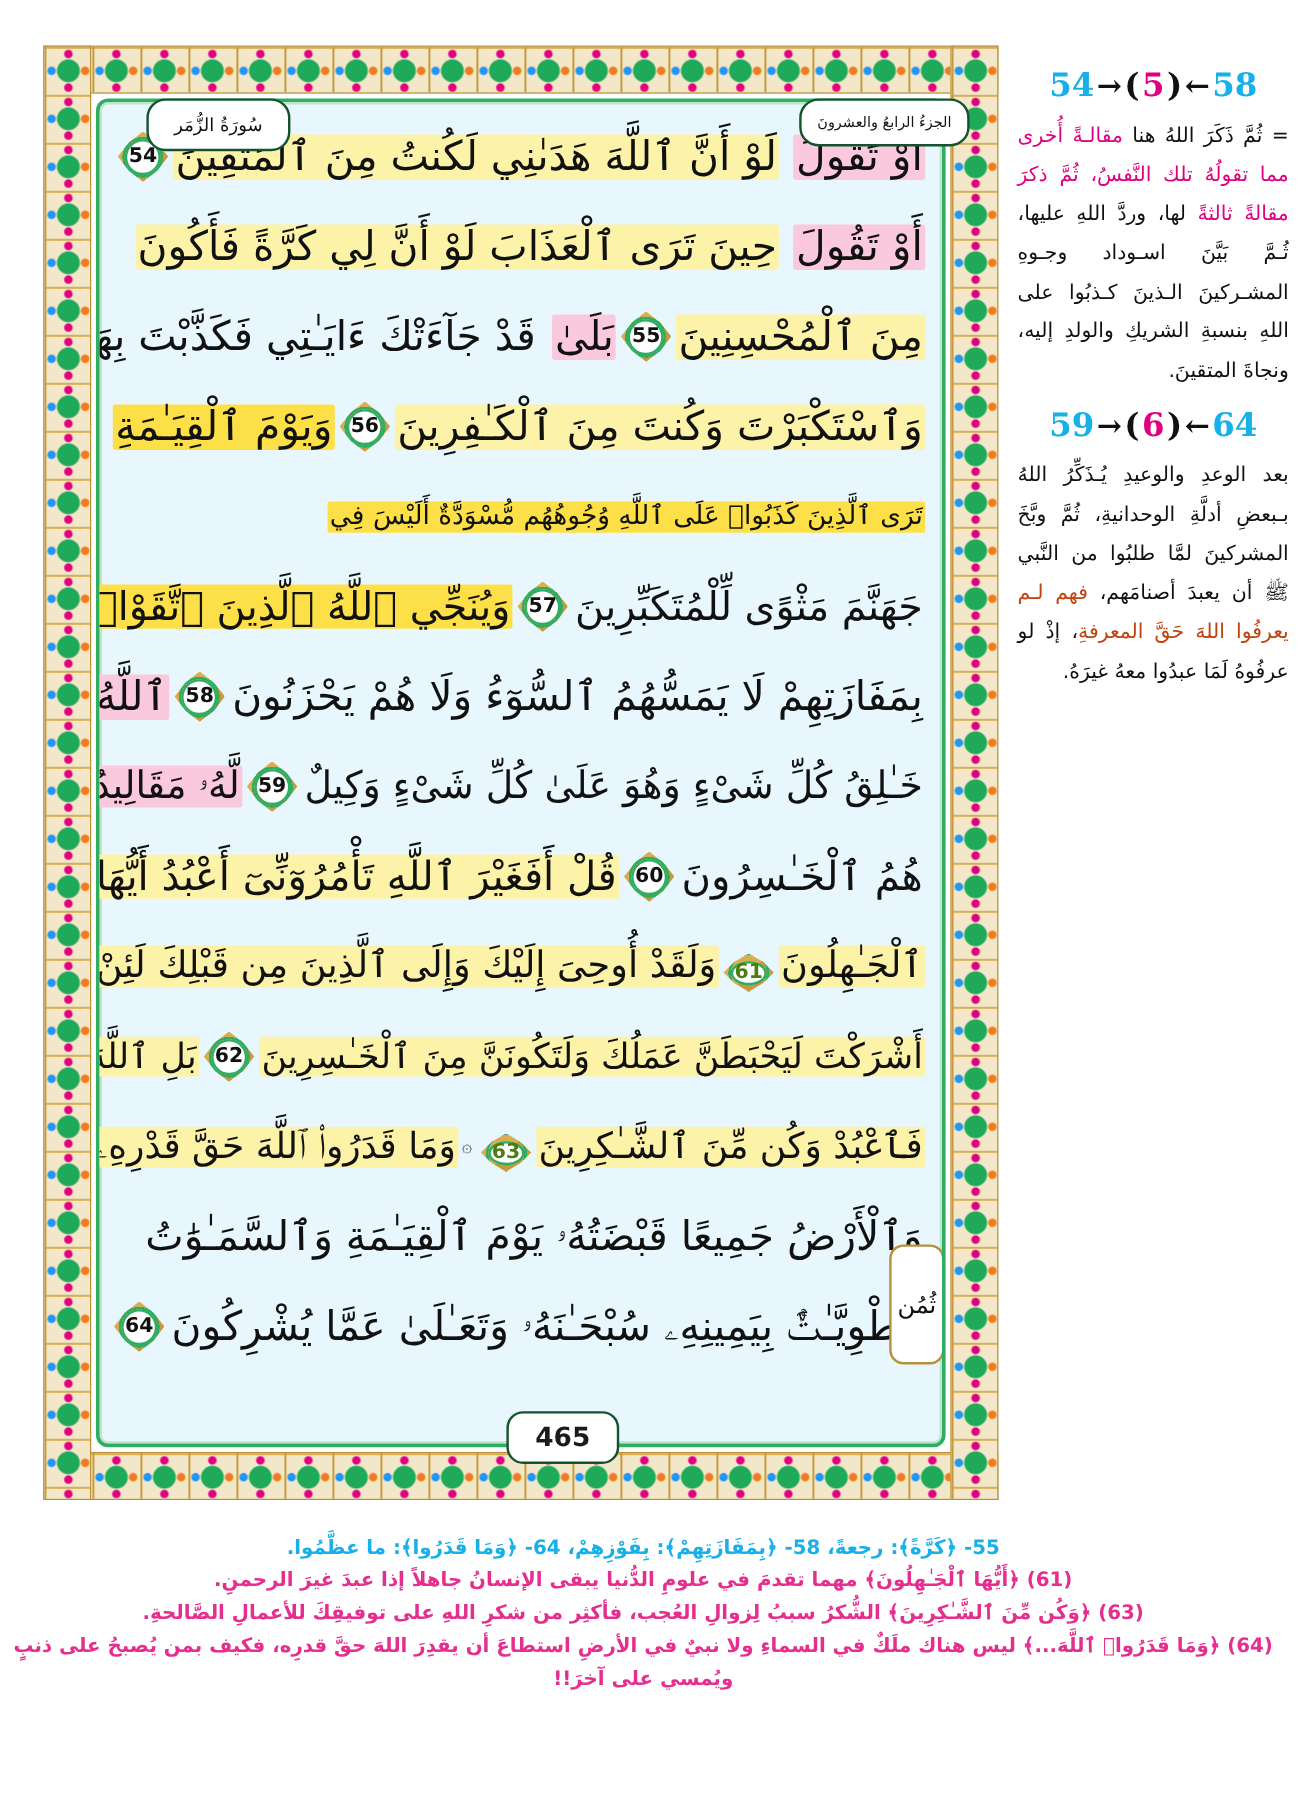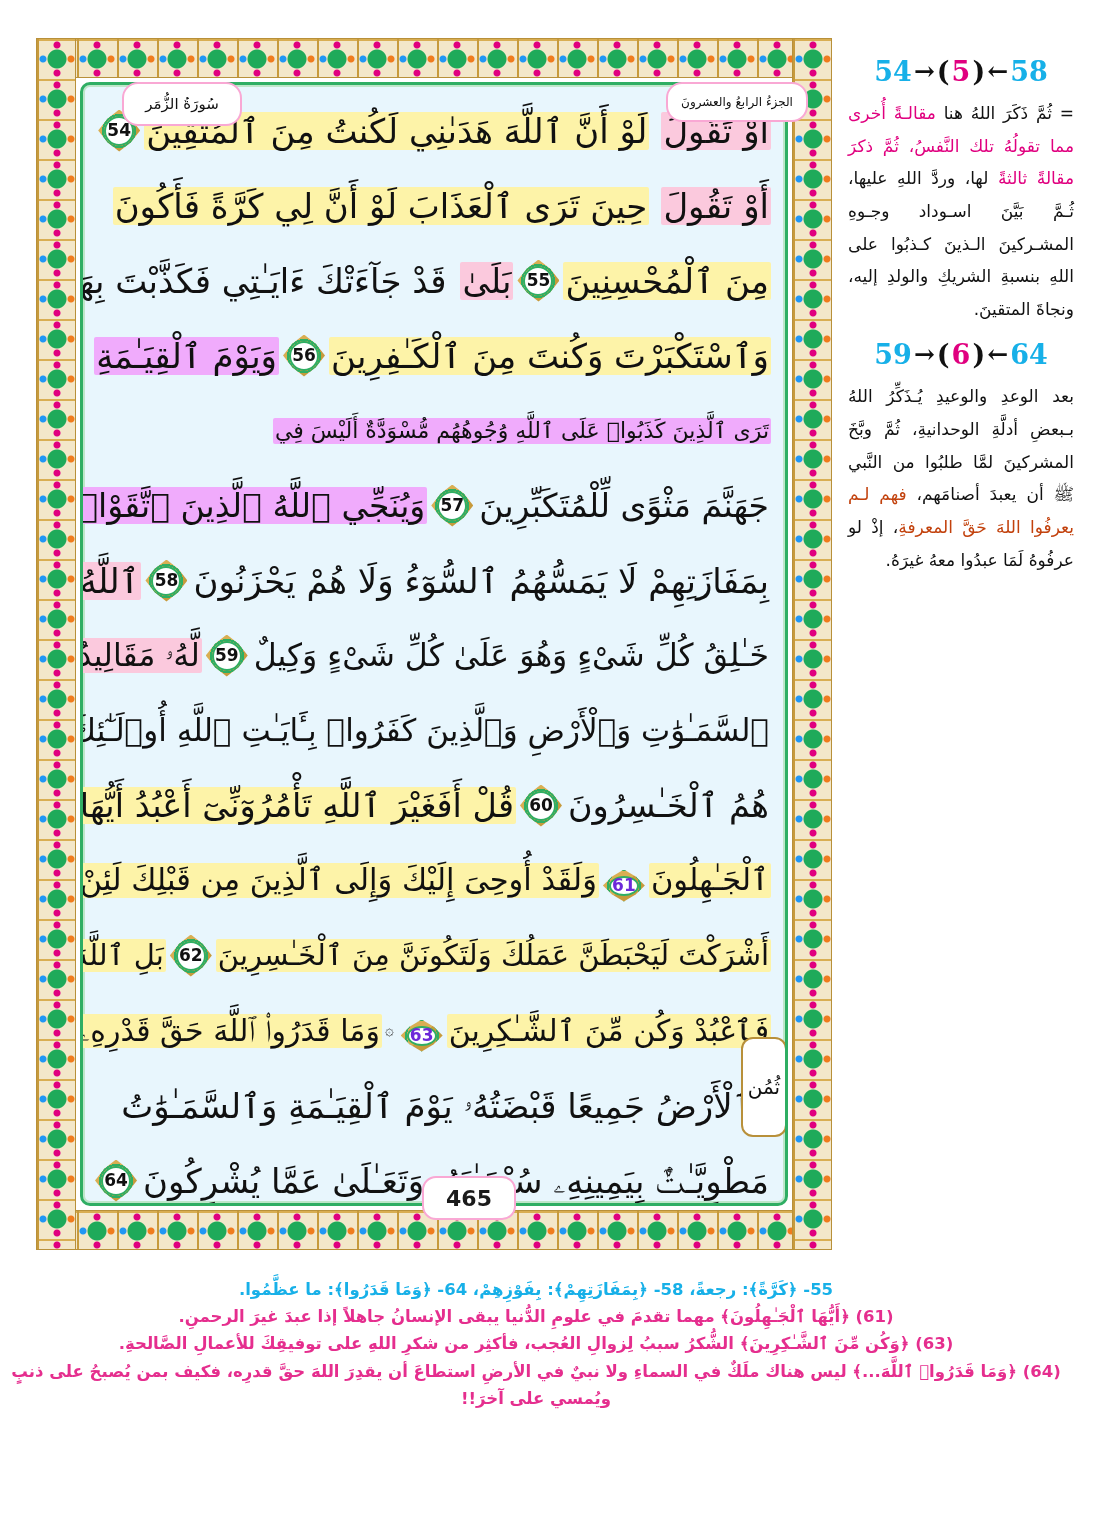--- a/index.html
+++ b/index.html
@@ -34,57 +34,57 @@
   #frame .bottom{left:0;   bottom:0; width:796px;}
   #frame .left  {left:0;   top:0;    height:1212px;}
   #frame .right {right:0;  top:0;    height:1212px;}
 
   
   #inner{position:absolute;left:44px;top:44px;right:44px;bottom:44px;
          border:3px solid #2fae63;border-radius:10px;background:#e8f6fd;
          box-shadow:inset 0 0 0 2px #bfe6c9;overflow:hidden;}
 
   
-  .cartouche{position:absolute;background:#fff;border:2px solid #f9a8d4;
+  .cartouche{position:absolute;background:#fff;border:2px solid #14532d;
              border-radius:16px;display:flex;align-items:center;justify-content:center;
              font-family:"DejaVu Sans","Liberation Sans",sans-serif;
              font-size:13px;color:#111;direction:rtl;white-space:nowrap;z-index:6;}
   #cart-surah{left:86px;top:44px;width:116px;height:40px;font-size:15px;}
   #cart-juz  {left:630px;top:44px;width:138px;height:36px;font-size:12px;}
   
   #cart-page{left:386px;bottom:30px;width:90px;height:40px;font-size:22px;
              font-weight:bold;color:#1b1b1b;border-radius:14px;}
 
   
   #lines{position:absolute;left:0;top:0;right:0;bottom:0;padding:8px 14px 6px 14px;
          box-sizing:border-box;}
   .qline{direction:rtl;text-align:justify;text-align-last:justify;
          font-family:"DejaVu Sans","Liberation Serif",serif;
          font-size:27px;line-height:1.0;color:#111;
          height:75px;display:flex;align-items:center;justify-content:flex-start;
          white-space:nowrap;}
   .seg{padding:2px 2px;border-radius:2px;}
   .hl-y{background:#fdf3a8;}
   .hl-p{background:#fbc9dd;margin-left:12px;}
-  .hl-b{background:#f0abfc;}
+  .hl-b{background:#fde047;}
   .hl-n{background:transparent;}
 
   
   .ayah{display:inline-flex;align-items:center;justify-content:center;
         width:42px;height:42px;margin:0 4px;flex:0 0 auto;position:relative;}
   .ayah .dia{position:absolute;inset:0;
        background:
          radial-gradient(circle at 50% 50%, transparent 0 15px, #2fae63 15px 17px, transparent 17px),
          linear-gradient(135deg,#d9ae52 0 50%,#c79a3c 50% 100%);
        clip-path:polygon(50% 0,78% 22%,100% 50%,78% 78%,50% 100%,22% 78%,0 50%,22% 22%);}
   .ayah .mid{position:absolute;left:6px;top:6px;right:6px;bottom:6px;
        background:#fff;border:2px solid #2fae63;border-radius:50%;}
   .ayah span{position:relative;font-size:17px;font-weight:bold;color:#111;
        font-family:"DejaVu Sans",sans-serif;}
-  .ayah.pink span{color:#6d28d9;margin-top:10px;}
+  .ayah.pink span{color:#4d7c0f;margin-top:10px;}
 
   
   .orn-glyph{font-size:15px;color:#3a3a3a;margin:0 3px;}
 
   
   #thumn{position:absolute;right:-2px;top:952px;width:42px;height:96px;
          background:#fff;border:2px solid #b8903a;border-radius:12px;z-index:7;
          display:flex;align-items:center;justify-content:center;
          font-size:20px;color:#111;direction:rtl;
          font-family:"DejaVu Sans",sans-serif;}
@@ -185,23 +185,20 @@
           </div>
           <div class="qline" style="font-size: 31.5px;">
             <span class="seg hl-n">خَـٰلِقُ كُلِّ شَىْءٍ وَهُوَ عَلَىٰ كُلِّ شَىْءٍ وَكِيلٌ</span>
             <span class="ayah">
               <span class="dia"></span>
               <span class="mid"></span>
               <span>59</span>
             </span>
             <span class="seg hl-p">لَّهُۥ مَقَالِيدُ</span>
           </div>
-          <div class="qline" style="font-size: 31px;">
-            <span class="seg hl-n">ٱلسَّمَـٰوَٰتِ وَٱلْأَرْضِ وَٱلَّذِينَ كَفَرُوا۟ بِـَٔايَـٰتِ ٱللَّهِ أُو۟لَـٰٓئِكَ</span>
-          </div>
           <div class="qline" style="font-size: 33.5px;">
             <span class="seg hl-n">هُمُ ٱلْخَـٰسِرُونَ</span>
             <span class="ayah">
               <span class="dia"></span>
               <span class="mid"></span>
               <span>60</span>
             </span>
             <span class="seg hl-y">قُلْ أَفَغَيْرَ ٱللَّهِ تَأْمُرُوٓنِّىٓ أَعْبُدُ أَيُّهَا</span>
           </div>
           <div class="qline" style="font-size: 30.5px;">

